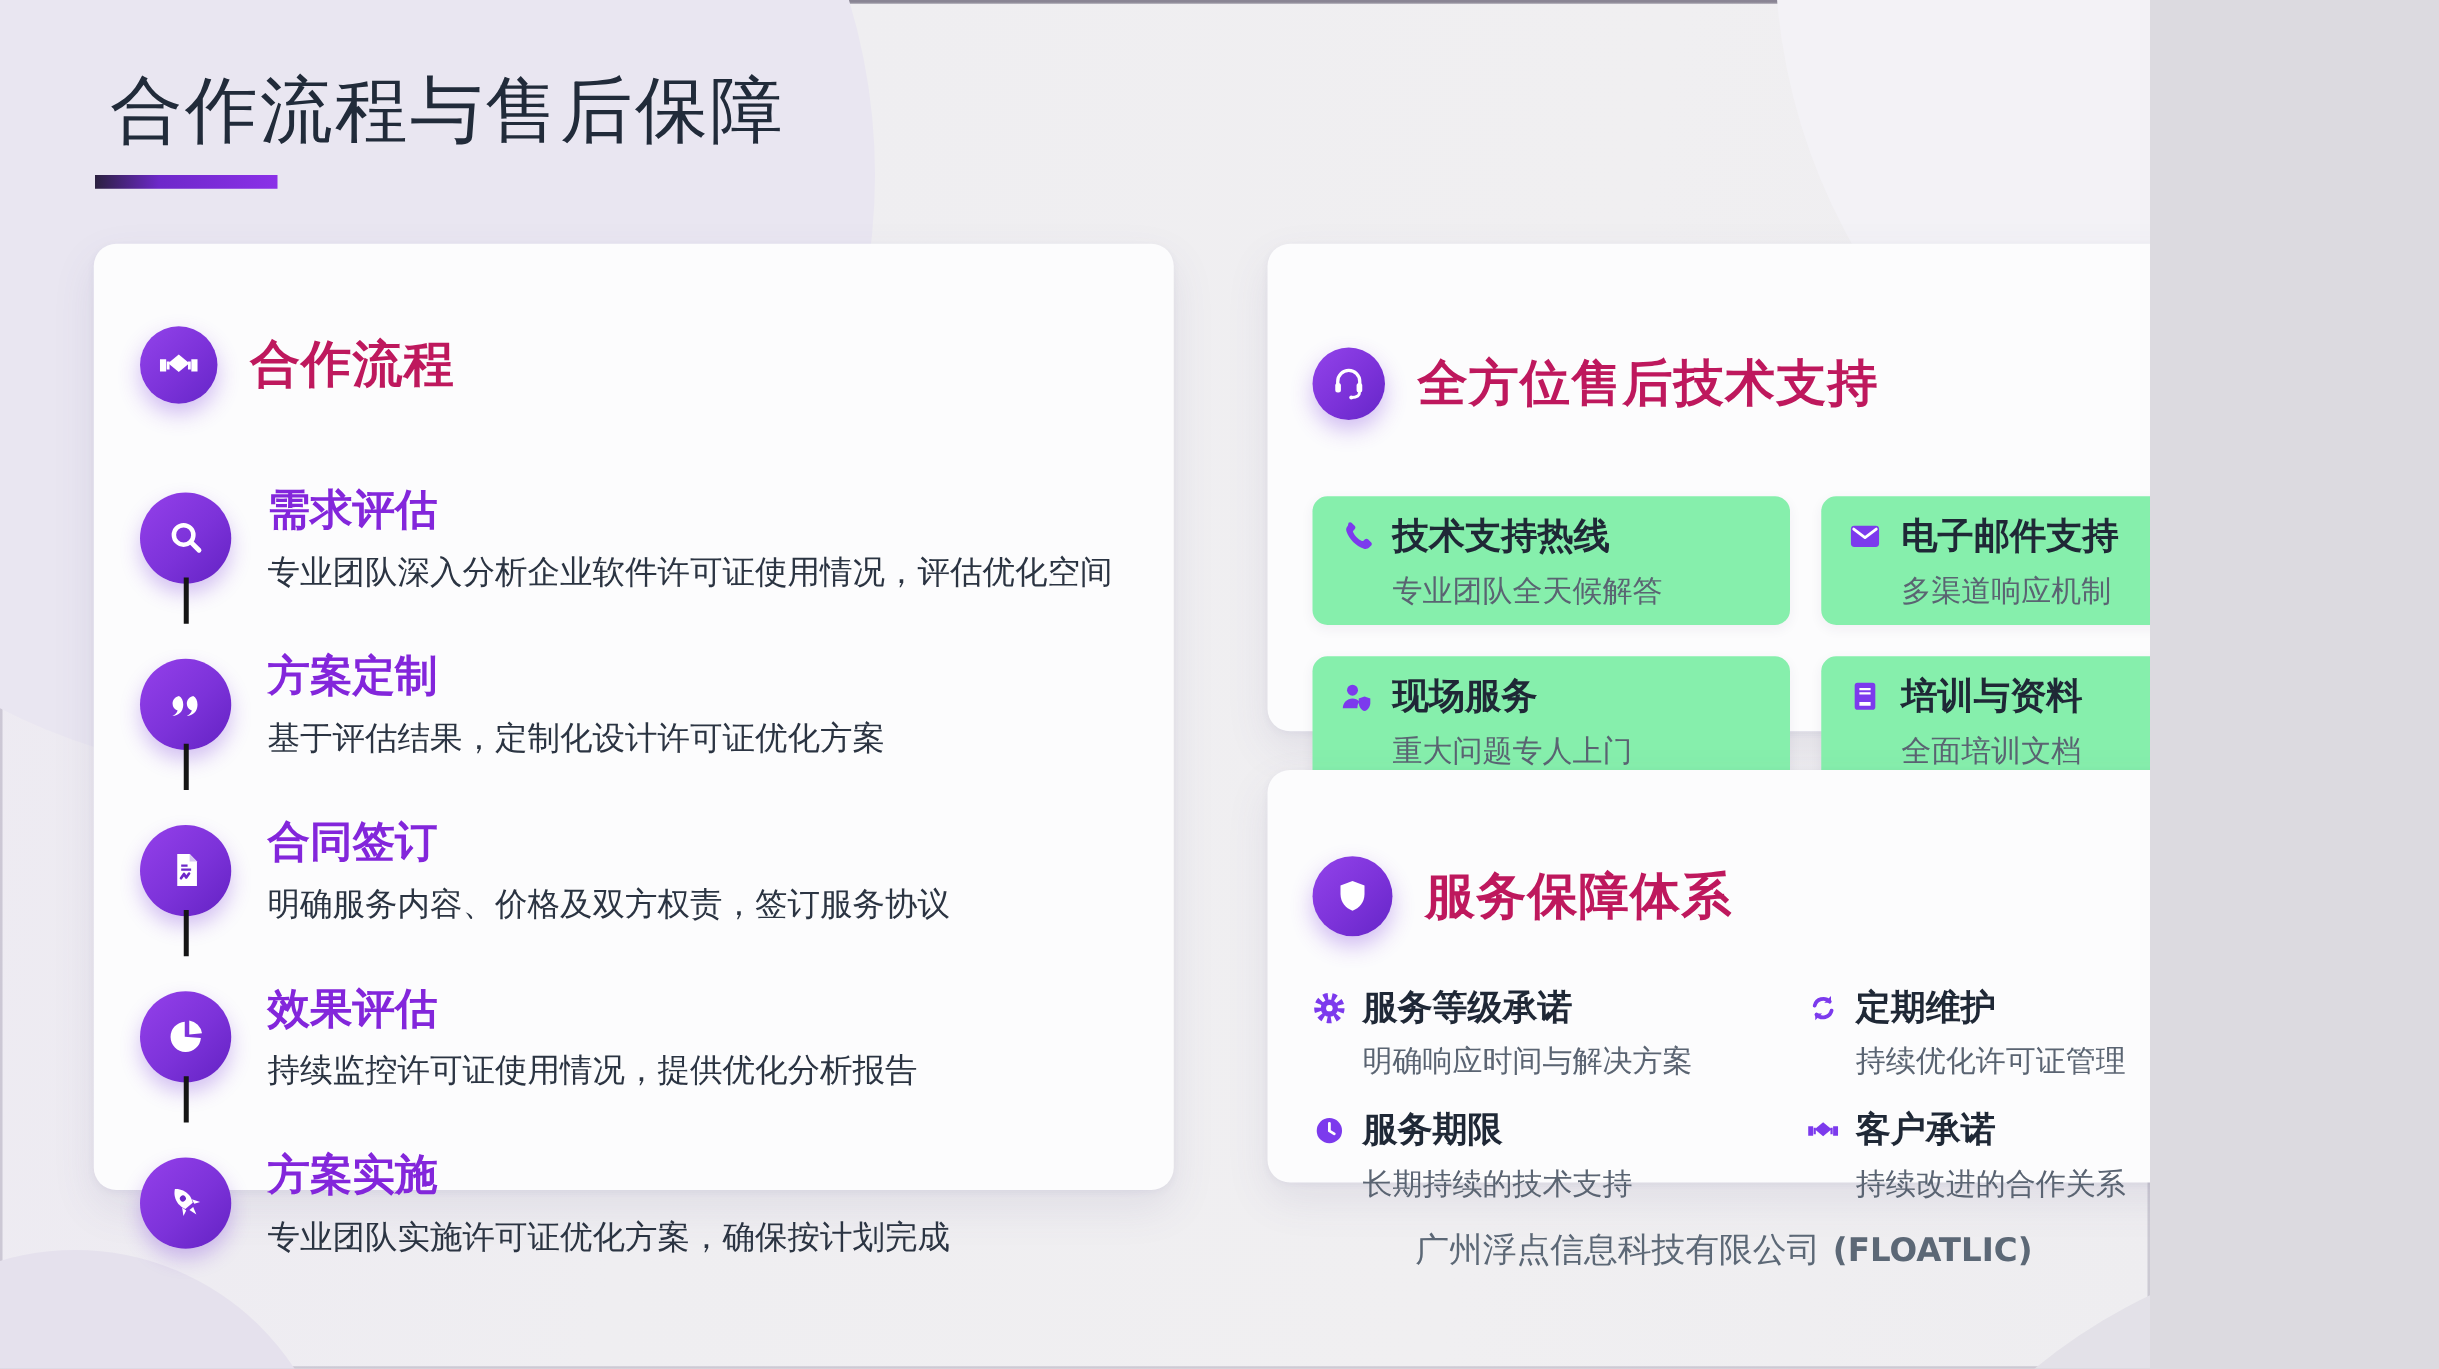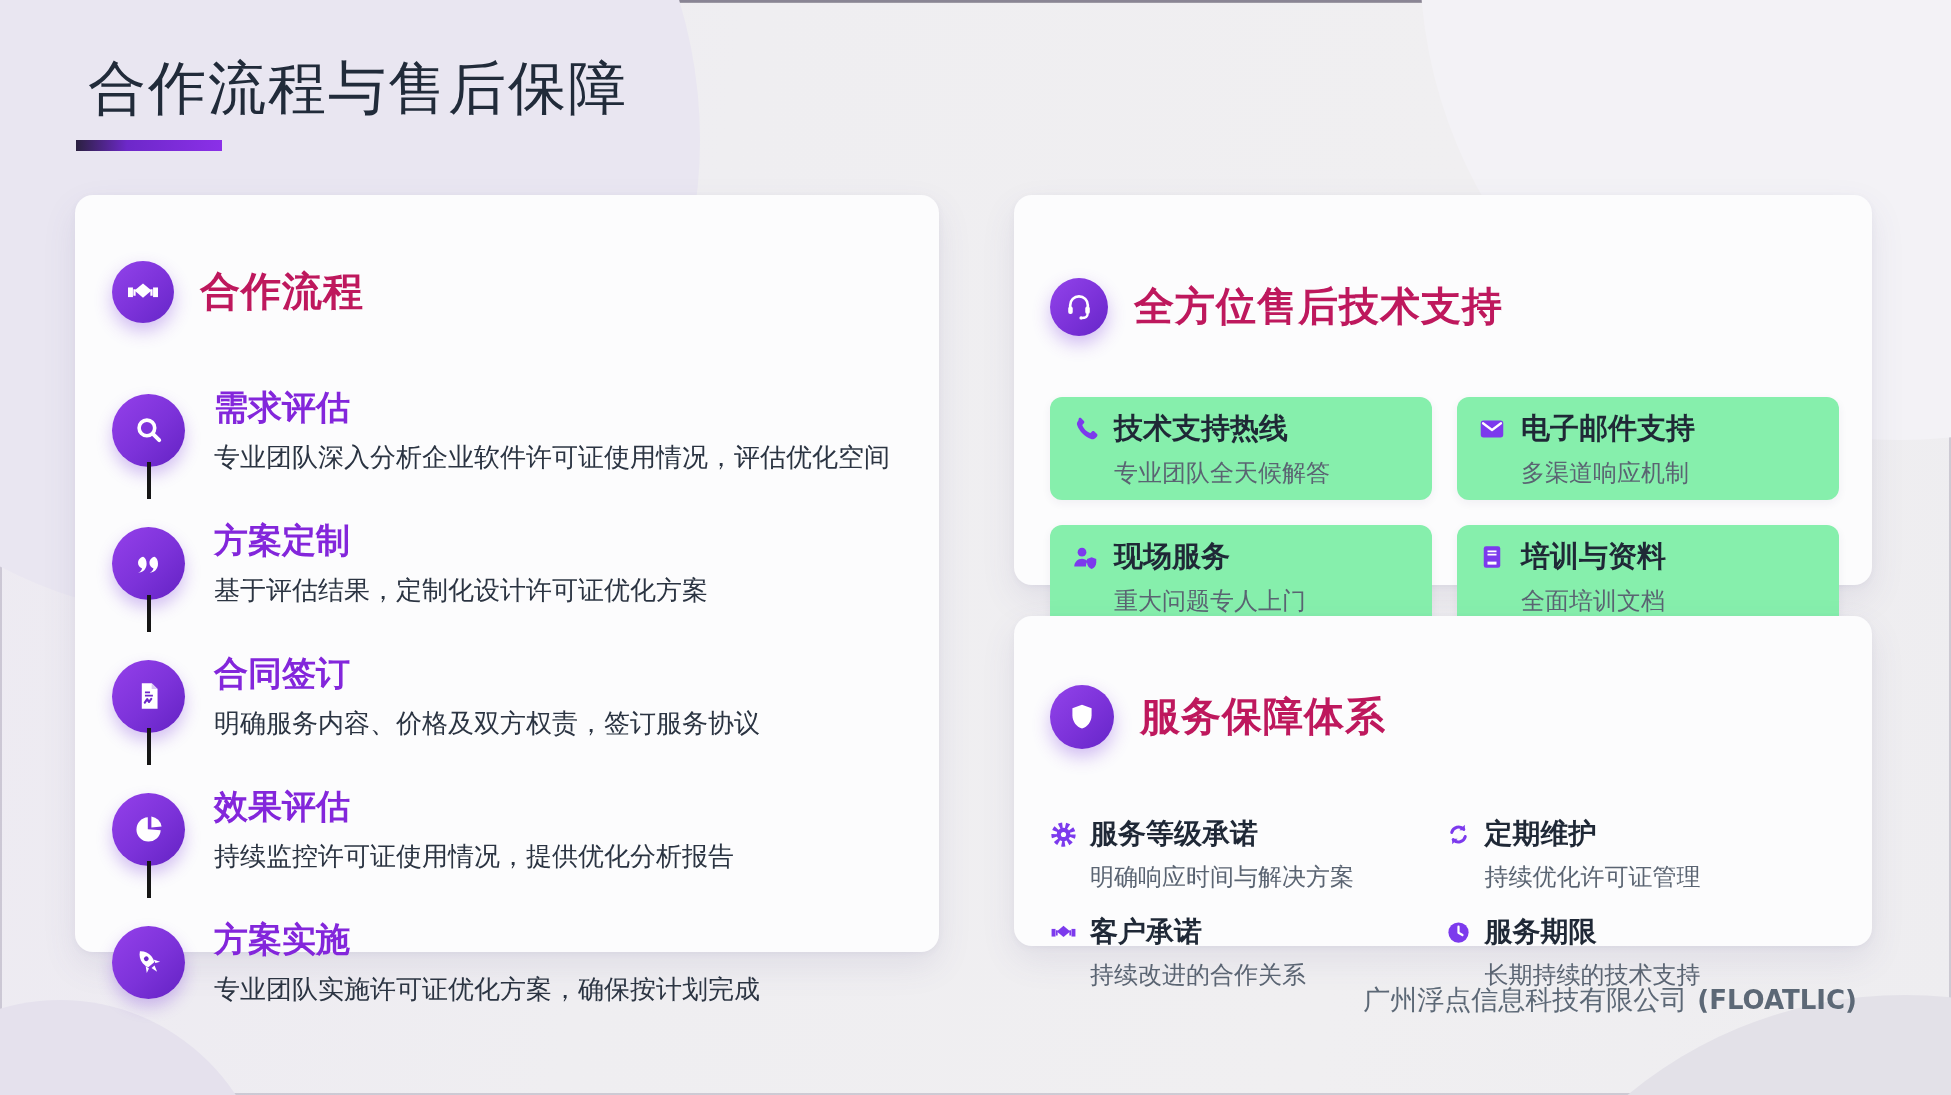--- a/index.html
+++ b/index.html
@@ -1,19 +1,19 @@
 <!DOCTYPE html>
 <html><head>
 <meta charset="utf-8">
 <style>
   html,body{margin:0;padding:0;background:#dcdae0;}
   *{box-sizing:border-box;}
   .slide{
     position:relative;
-    width:1951px;height:1095px;
+    width:1720px;height:1095px;
     background:linear-gradient(100deg,#edeaf2 0%,#efeef1 35%,#f0eff1 70%,#eeedf0 100%);
     overflow:hidden;
     font-family:"DejaVu Serif","Liberation Serif",serif;
     box-shadow:inset 0 3px 0 rgba(55,48,72,.45), inset 0 0 0 2px rgba(88,79,108,.22);
   }
   
   .blob{position:absolute;border-radius:50%;z-index:0;}
   .blob-tl{left:-260px;top:-340px;width:960px;height:960px;background:#e9e6f1;}
   .blob-tr{left:1420px;top:-520px;width:960px;height:960px;background:#f3f2f6;}
   .blob-bl{left:-150px;top:1000px;width:420px;height:420px;background:#e5e1ed;}
@@ -71,21 +71,21 @@
     box-shadow:0 3px 10px rgba(50,40,90,.06);
     display:flex;flex-direction:column;justify-content:center;
   }
   .sub-head{display:flex;align-items:center;gap:14px;}
   .sub-title{font-size:29px;color:#1f2836;font-weight:700;white-space:nowrap;}
   .sub-desc{font-size:24px;color:#5a6472;margin:8px 0 0 44px;white-space:nowrap;}
 
   
   .card-guarantee{left:1014px;top:616px;width:858px;height:330px;padding:40px 33px 0 36px;}
   .card-guarantee .header-badge{width:64px;height:64px;}
-  .guarantee-grid{display:grid;grid-template-columns:1fr 1fr;column-gap:0;row-gap:20px;margin-top:38px;}
+  .guarantee-grid{display:grid;grid-template-columns:1fr 1fr;column-gap:0;row-gap:20px;margin-top:10px;}
   .g-item{}
   .g-head{display:flex;align-items:center;gap:13px;}
   .g-title{font-size:28px;color:#1f2836;font-weight:700;white-space:nowrap;}
   .g-desc{font-size:24px;color:#5a6472;margin:8px 0 0 40px;white-space:nowrap;}
 
   
   .footer{
     position:absolute;right:94px;top:982px;z-index:1;
     font-size:27px;color:#5c6876;white-space:nowrap;
   }
@@ -299,44 +299,44 @@
             </svg>
           </span>
           <span class="g-title">定期维护</span>
         </div>
         <div class="g-desc">持续优化许可证管理</div>
       </div>
 
       <div class="g-item">
         <div class="g-head">
           <span>
+            <svg class="icon" width="27" height="27" viewBox="0 0 24 24">
+              <circle cx="12" cy="12" r="9" fill="#7c3aed"></circle>
+              <path d="M12 6.8v5.4l3.5 2.1" fill="none" stroke="#fff" stroke-width="2" stroke-linecap="round" stroke-linejoin="round"></path>
+            </svg>
+          </span>
+          <span class="g-title">服务期限</span>
+        </div>
+        <div class="g-desc">长期持续的技术支持</div>
+      </div>
+
+      <div class="g-item">
+        <div class="g-head">
+          <span>
             <svg class="icon" width="27" height="27" viewBox="0 0 24 24" fill="#7c3aed">
               <path d="M1.4 8.8h3.5v6.8H1.4z"></path>
               <path d="M19.1 8.8h3.5v6.8h-3.5z"></path>
               <path d="M12 6l6 5-6 5-6-5z"></path>
               <path d="M5.2 10h1.6v4.6H5.2zM17.2 10h1.6v4.6h-1.6z"></path>
             </svg>
           </span>
           <span class="g-title">客户承诺</span>
         </div>
         <div class="g-desc">持续改进的合作关系</div>
       </div>
-
-      <div class="g-item">
-        <div class="g-head">
-          <span>
-            <svg class="icon" width="27" height="27" viewBox="0 0 24 24">
-              <circle cx="12" cy="12" r="9" fill="#7c3aed"></circle>
-              <path d="M12 6.8v5.4l3.5 2.1" fill="none" stroke="#fff" stroke-width="2" stroke-linecap="round" stroke-linejoin="round"></path>
-            </svg>
-          </span>
-          <span class="g-title">服务期限</span>
-        </div>
-        <div class="g-desc">长期持续的技术支持</div>
-      </div>
     </div>
   </section>
 
   <div class="footer">
     <span>广州浮点信息科技有限公司</span><span class="brand">(FLOATLIC)</span>
   </div>
 
 </div>
 
 </body></html>

